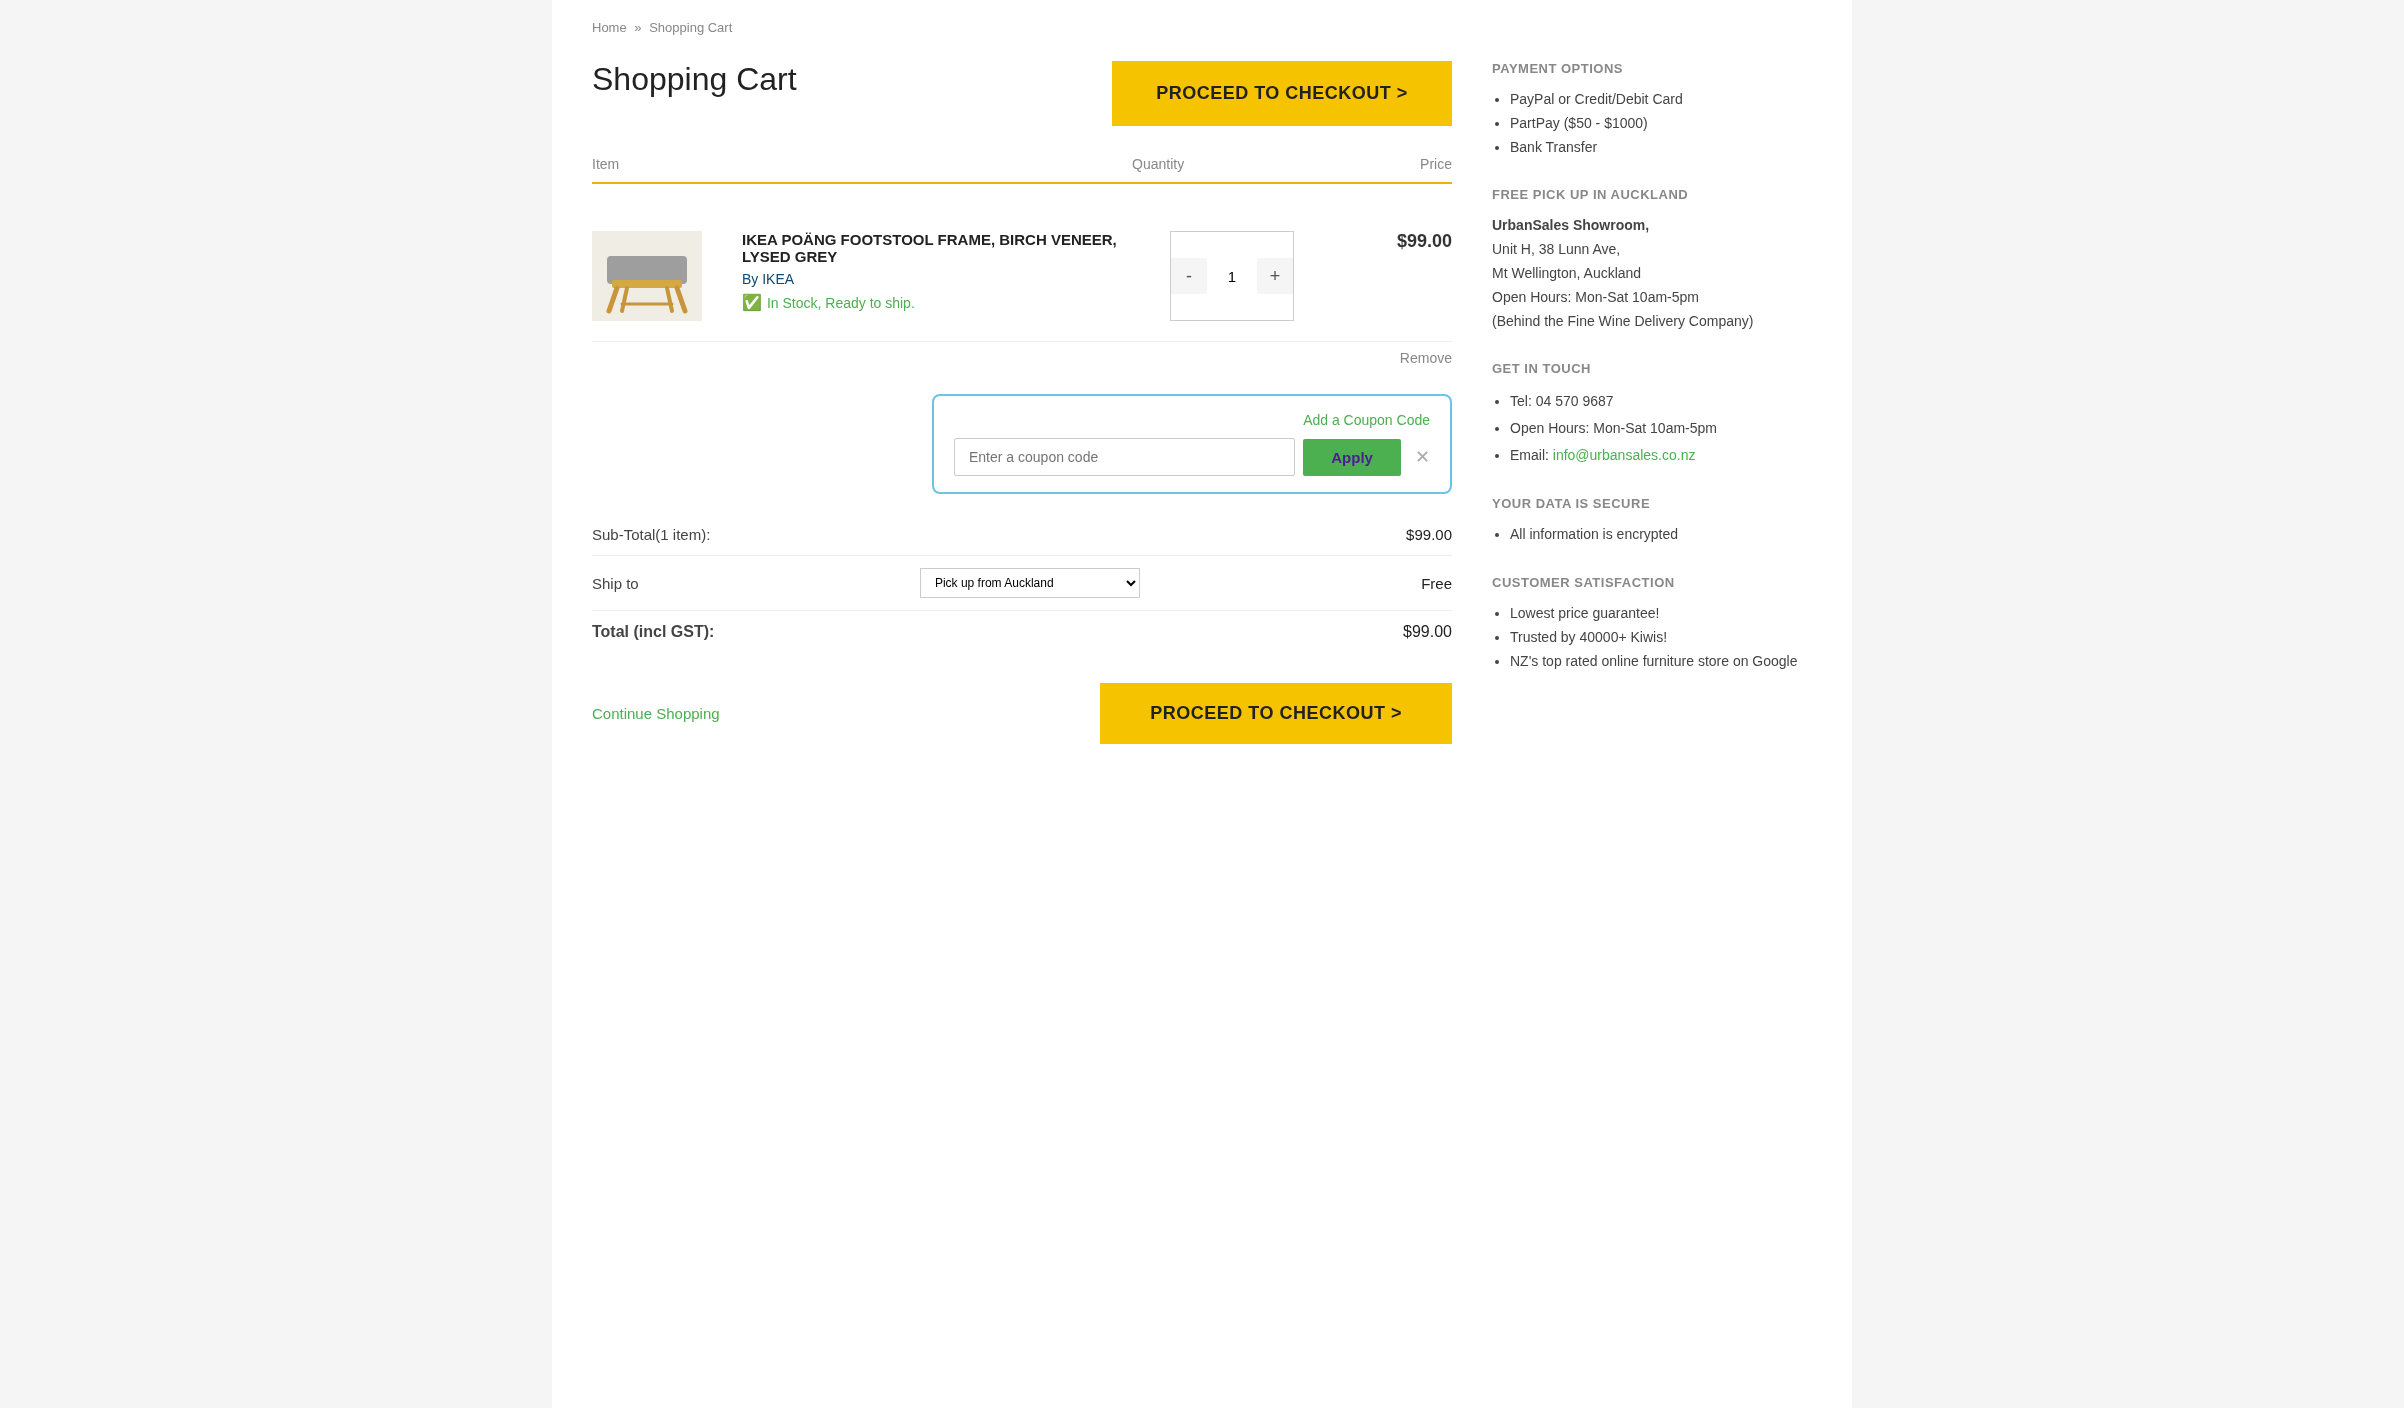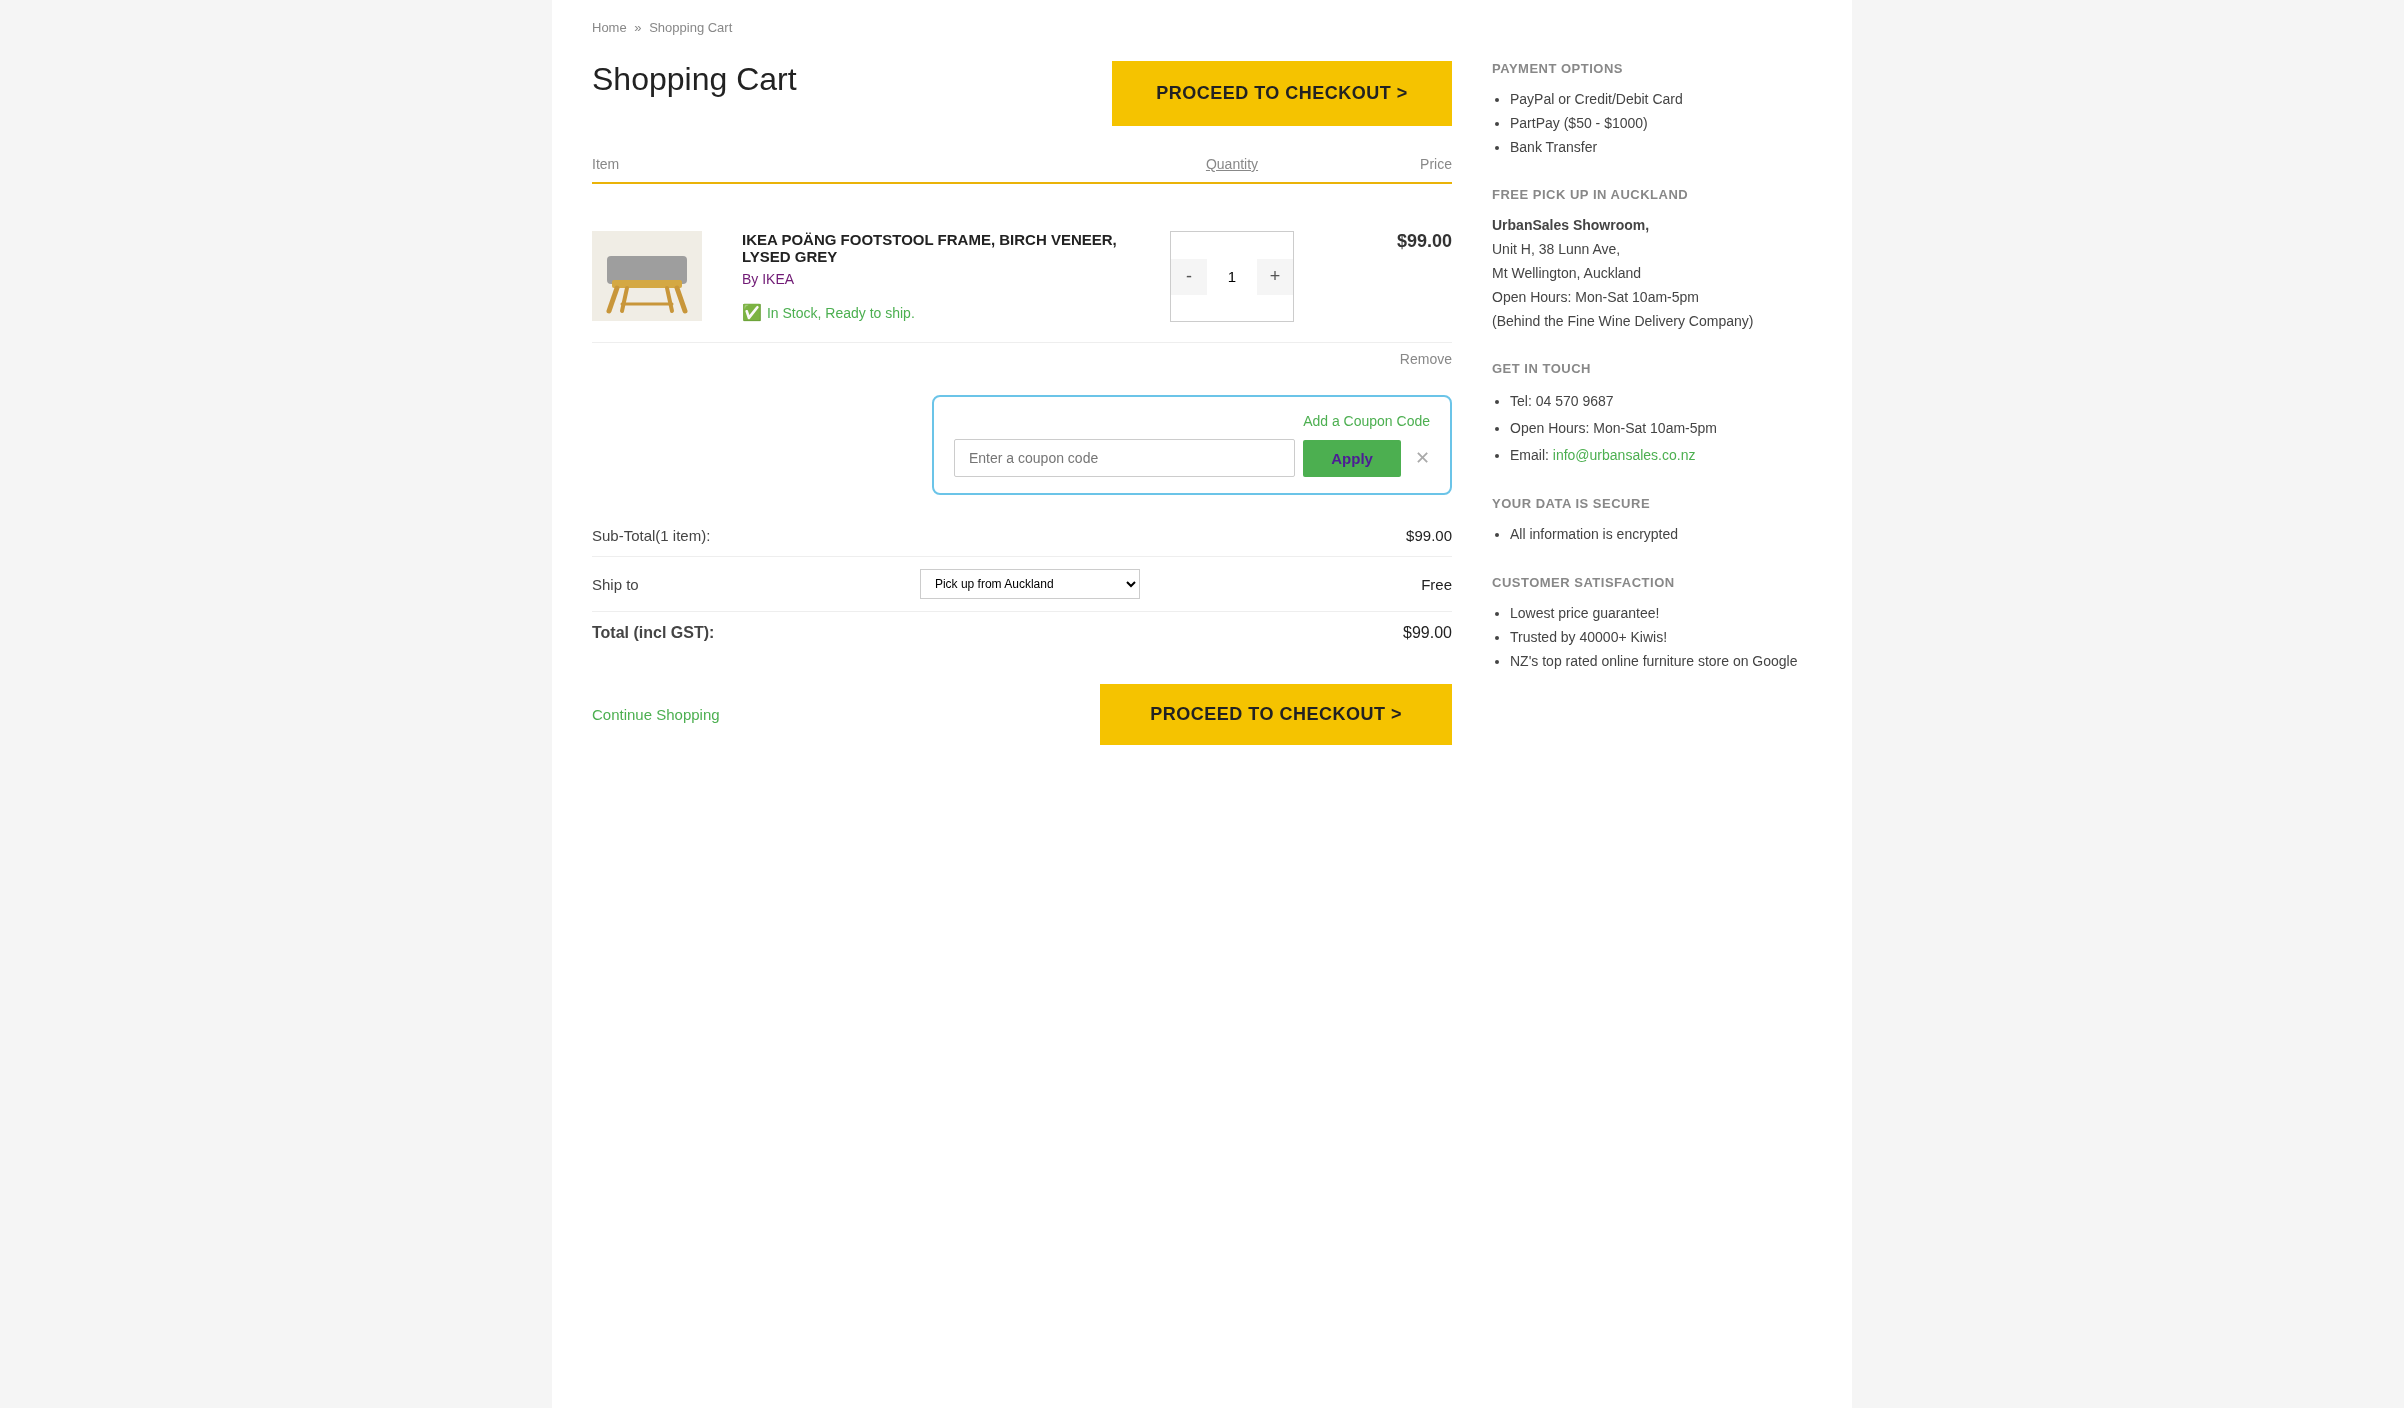--- a/index.html
+++ b/index.html
@@ -61,21 +61,21 @@
 
     .cart-table-header {
       display: flex;
       border-bottom: 2px solid #eab308;
       padding-bottom: 10px;
       margin-bottom: 27px;
       color: #888;
       font-size: 14px;
     }
     .col-item { flex: 1; }
-    .col-quantity { width: 200px; text-align: center; text-decoration: underline; }
+    .col-quantity { width: 200px; text-align: left; }
     .col-price { width: 120px; text-align: right; }
 
     .cart-item-row {
       display: flex;
       padding: 20px 0;
       border-bottom: 1px solid #eee;
     }
     .item-image-col {
       width: 130px;
       flex-shrink: 0;
@@ -95,23 +95,23 @@
       padding-left: 20px;
     }
     .item-name {
       font-weight: 700;
       font-size: 15px;
       color: #222;
       margin-bottom: 6px;
       text-transform: uppercase;
     }
     .item-brand {
-      color: #701a75;
-      font-size: 14px;
-      margin-bottom: 16px;
+      color: #0c4a6e;
+      font-size: 14px;
+      margin-bottom: 6px;
     }
     .item-stock {
       color: #4caf50;
       font-size: 14px;
       display: flex;
       align-items: center;
       gap: 5px;
     }
     .stock-icon { color: #4caf50; font-size: 16px; }
 

